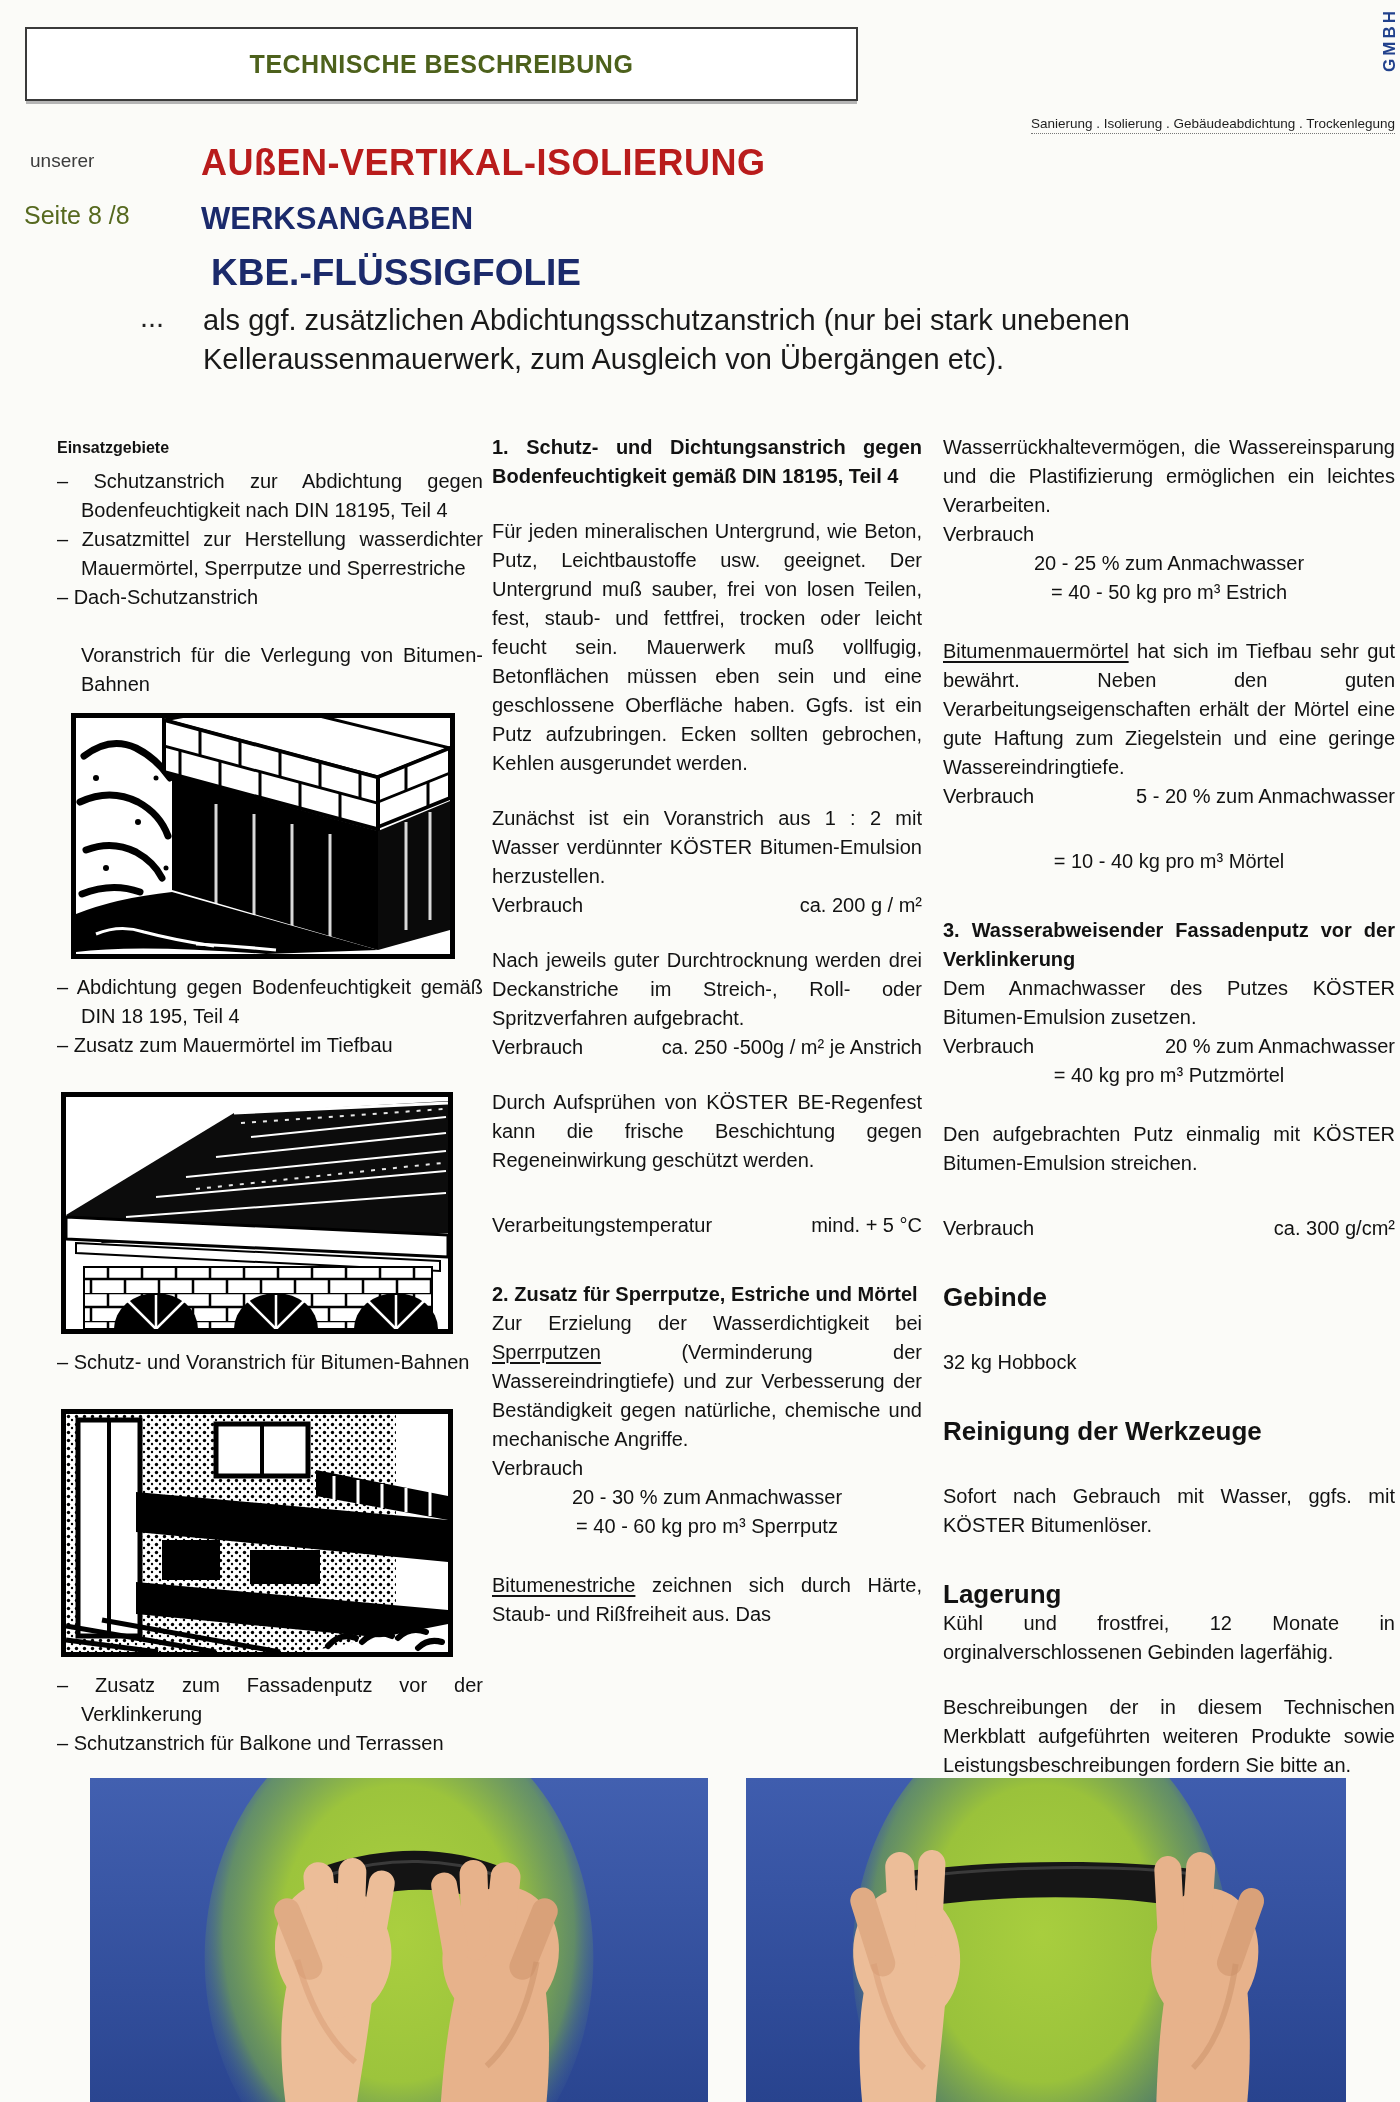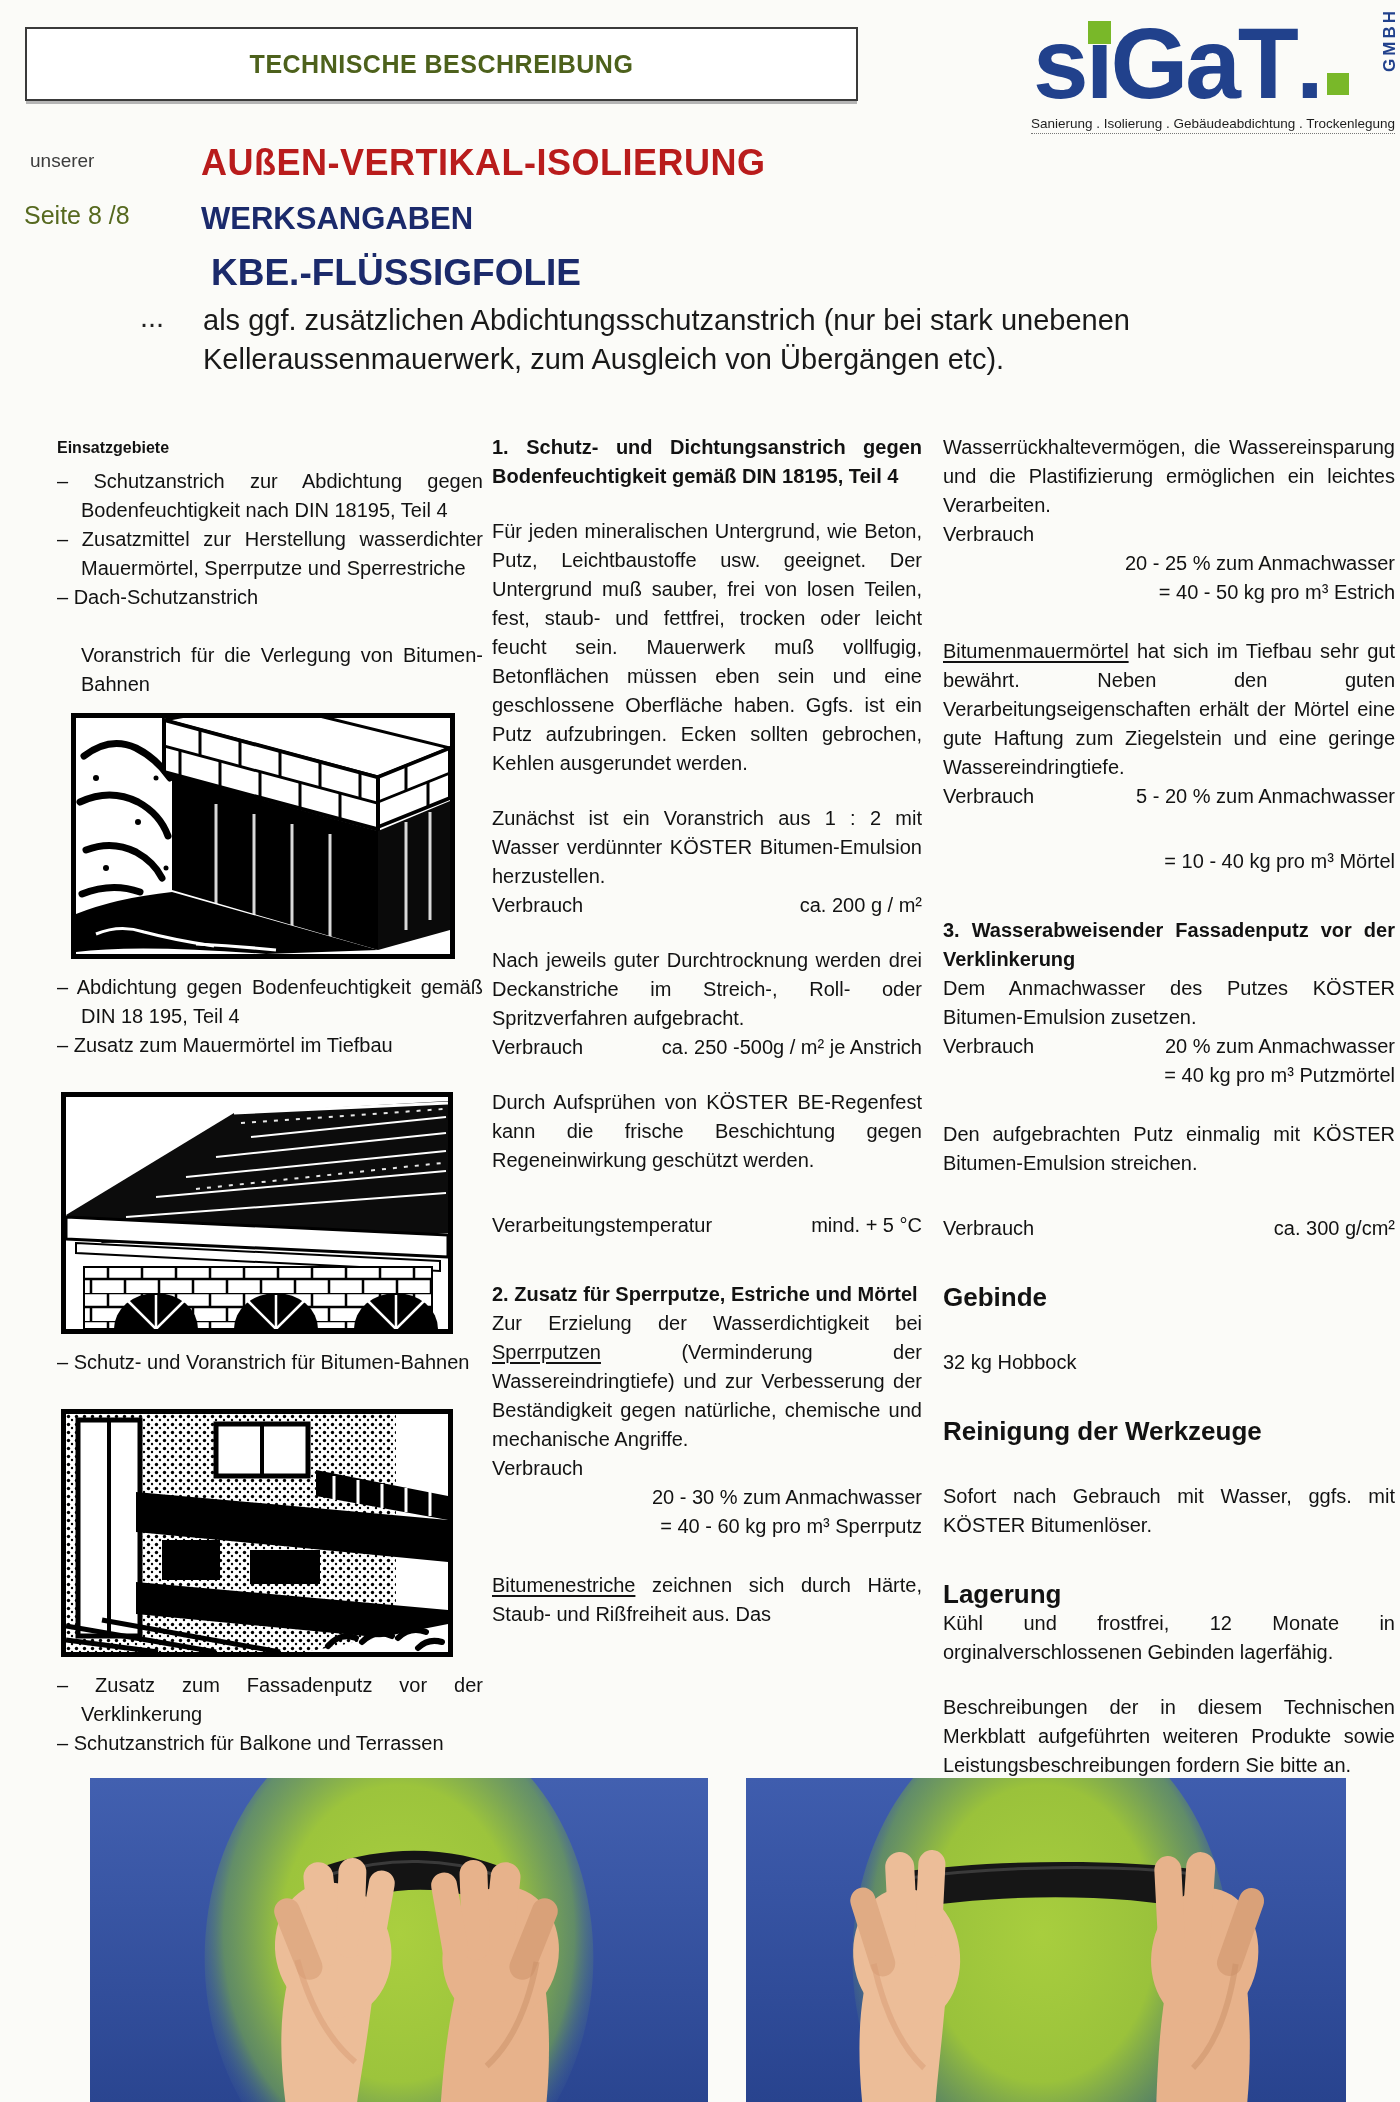--- a/index.html
+++ b/index.html
@@ -33,21 +33,21 @@
   .col-left{left:57px;width:426px;}
   .col-mid{left:492px;width:430px;}
   .col-right{left:943px;width:452px;}
   .lh1{font-size:16px;font-weight:bold;text-align:left;margin-bottom:5px;}
   .bullet{padding-left:24px;text-indent:-24px;}
   .bullet-cont{padding-left:24px;margin-top:29px;}
   .h-bold{font-weight:bold;}
   .sec-h{font-size:26px;font-weight:bold;text-align:left;}
   .vline{display:flex;justify-content:space-between;}
   .vline .val{white-space:nowrap;margin-left:12px;}
-  .vright{text-align:right;}
+  .vright{text-align:center;}
   .u{text-decoration:underline;text-underline-offset:3px;}
   .mb26{margin-bottom:26px;}.mb30{margin-bottom:30px;}.mb40{margin-bottom:40px;margin-top:36px;}
   .mt26{margin-top:26px;}
   .illu{border:5px solid #000;background:#fff;display:inline-block;line-height:0;}
   .illu svg{display:block;}
   .illu1{margin:14px 0 6px 14px;}
   .illu2{margin:16px 0 6px 4px;}
   .illu3{margin:16px 0 6px 4px;}
   .cap{margin-bottom:16px;}
   
@@ -59,21 +59,20 @@
 </head>
 <body>
 
 <div class="page">
 
   <div class="header-box">
     <div class="header-title">TECHNISCHE BESCHREIBUNG</div>
   </div>
 
   <div class="logo">
-    <div class="logo-word"><span>s</span><span class="iwrap"><span>ı</span><span class="idot"></span></span><span>G</span><span>a</span><span>T</span><span class="pwrap"><span>.</span><span class="psq"></span></span></div>
     <div class="gmbh">GMBH</div>
     <div class="tagline">Sanierung . Isolierung . Gebäudeabdichtung . Trockenlegung</div>
   </div>
 
   <div class="meta1">unserer</div>
   <div class="meta2">Seite 8 /8</div>
 
   <div class="t1">AUßEN-VERTIKAL-ISOLIERUNG</div>
   <div class="t2">WERKSANGABEN</div>
   <div class="t3">KBE.-FLÜSSIGFOLIE</div>

